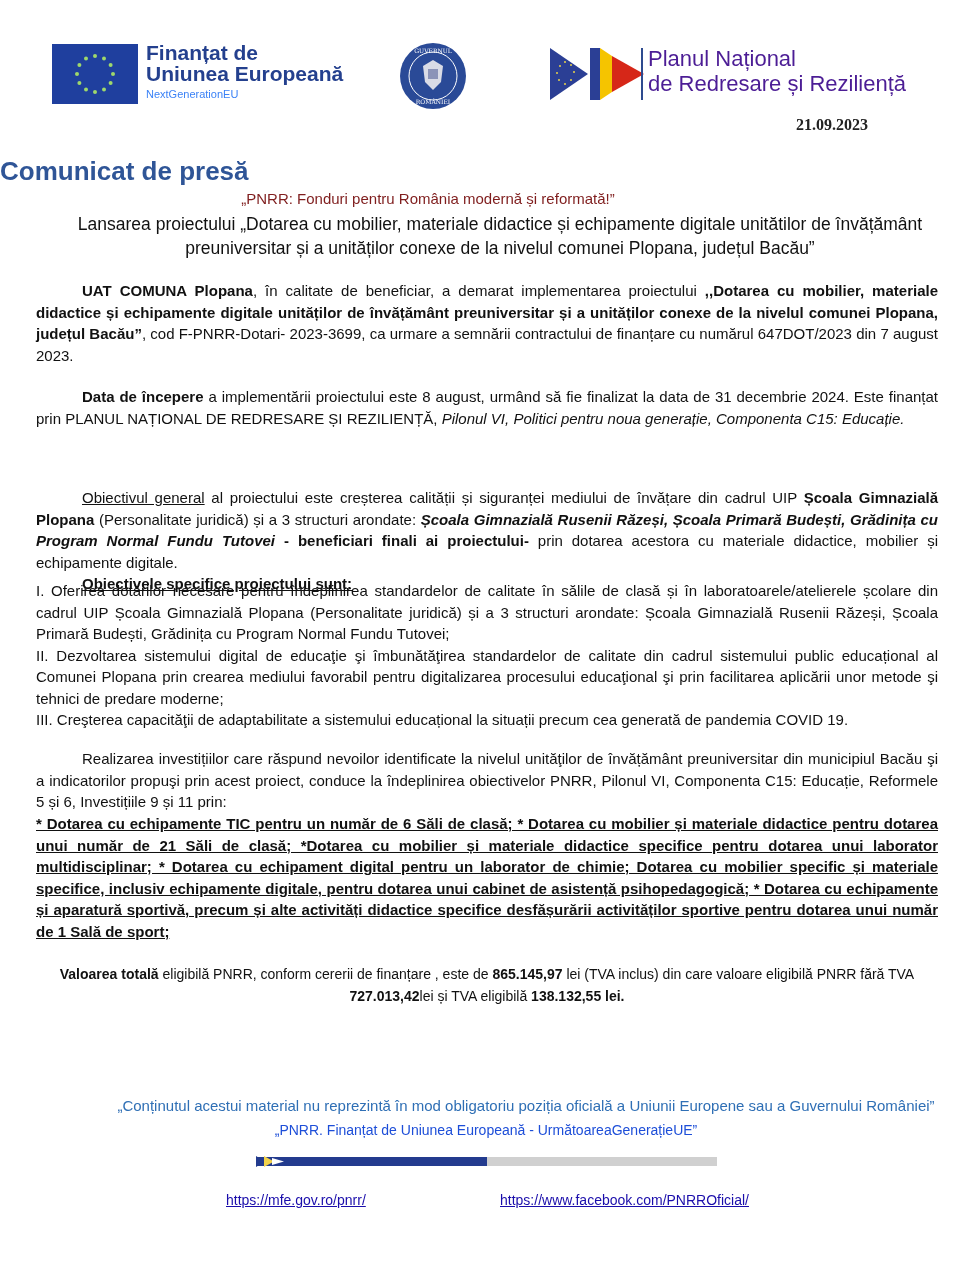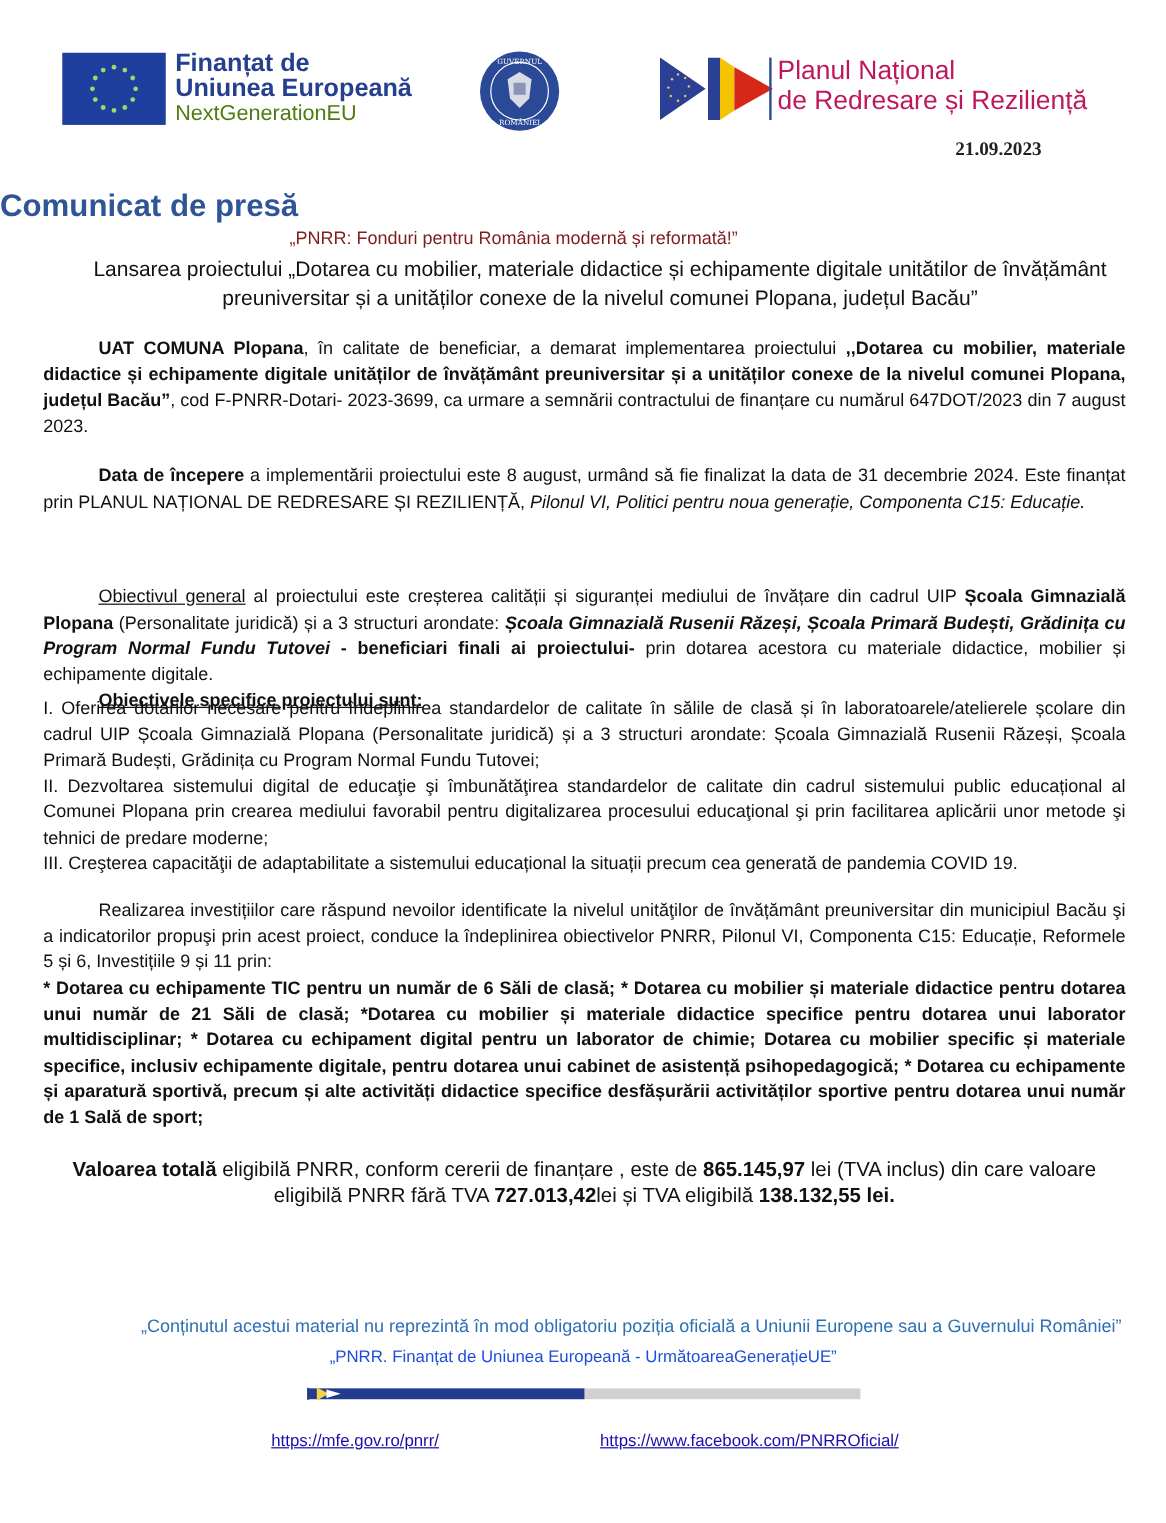--- a/index.html
+++ b/index.html
@@ -6,45 +6,45 @@
     body {
       width: 972px; height: 1269px; position: relative; overflow: hidden;
       font-family: "Liberation Sans Narrow", "Liberation Sans", sans-serif;
       color: #111;
     }
     .header { position: absolute; left: 0; top: 0; width: 972px; height: 140px; }
     .eu-flag { position: absolute; left: 52px; top: 44px; width: 86px; height: 60px; background: #1f3f9e; }
     .eu-flag svg { width: 100%; height: 100%; display: block; }
     .eu-text { position: absolute; left: 146px; top: 42px; line-height: 21px; }
     .eu-text .l1, .eu-text .l2 { font-family: "Liberation Sans", sans-serif; font-weight: bold; font-size: 21px; color: #24408e; }
-    .eu-text .l3 { font-family: "Liberation Sans", sans-serif; font-size: 18px; color: #4d7c0f; }
+    .eu-text .l3 { font-family: "Liberation Sans", sans-serif; font-size: 11px; color: #3b82f6; }
     .gov-seal { position: absolute; left: 399px; top: 42px; width: 68px; height: 68px; }
     .pnrr-logo { position: absolute; left: 550px; top: 48px; width: 95px; height: 52px; }
     .pnrr-sep { position: absolute; left: 641px; top: 48px; width: 2px; height: 52px; background: #2e4b8f; }
-    .pnrr-text { position: absolute; left: 648px; top: 46px; font-family: "Liberation Sans", sans-serif; font-size: 22px; line-height: 25px; color: #be185d; }
+    .pnrr-text { position: absolute; left: 648px; top: 46px; font-family: "Liberation Sans", sans-serif; font-size: 22px; line-height: 25px; color: #4c1d95; }
     .date { position: absolute; left: 796px; top: 116px; font-family: "Liberation Serif", serif; font-weight: bold; font-size: 16px; color: #222; }
 
     .title { position: absolute; left: 0; width: 972px; text-align: left; top: 156px; font-size: 26px; font-weight: bold; color: #2f5597; }
     .subtitle { position: absolute; left: 0; width: 800px; text-align: center; top: 190px; font-size: 15px; color: #7f1d1d; margin-left: 28px; }
     .proj-title { position: absolute; left: 60px; width: 880px; top: 212px; text-align: center; font-size: 17.5px; font-weight: normal; line-height: 24px; }
 
     .body { position: absolute; left: 36px; width: 902px; font-size: 15px; line-height: 21.5px; text-align: justify; }
     .indent { text-indent: 46px; }
     .p1 { top: 280px; }
     .p2 { top: 386px; }
     .p3 { top: 487px; }
     .p4 { top: 580px; }
     .p5 { top: 748px; }
-    .p6 { top: 813px; font-weight: bold; }
+    .p6 { top: 813px; font-weight: bold; text-decoration: underline; }
     .u { text-decoration: underline; }
     .b { font-weight: bold; }
     .i { font-style: italic; }
     .body p { margin: 0; }
 
-    .center-block { position: absolute; left: 36px; width: 902px; text-align: center; font-size: 17px; line-height: 21.5px; }
+    .center-block { position: absolute; left: 36px; width: 902px; text-align: center; font-size: 14px; line-height: 21.5px; }
     .cb1 { top: 964px; }
     a { color: #1a0dab; text-decoration: underline; }
 
     .disclaimer { position: absolute; left: 0; width: 972px; text-align: center; top: 1097px; font-size: 15px; color: #2f6fb5; margin-left: 40px; }
     .footer-tag { position: absolute; left: 0; width: 972px; text-align: center; top: 1122px; font-size: 14px; color: #1d4ed8; }
     .footer-bar { position: absolute; left: 256px; top: 1157px; width: 461px; height: 9px; background: #d0d0d0; }
     .footer-bar .fill { position: absolute; left: 0; top: 0; height: 9px; background: #233b8e; }
     .footer-bar .arrow { position: absolute; left: 0; top: -1px; width: 30px; height: 11px; }
     .links { position: absolute; top: 1192px; font-size: 14px; }
     .link-mfe { left: 226px; }

